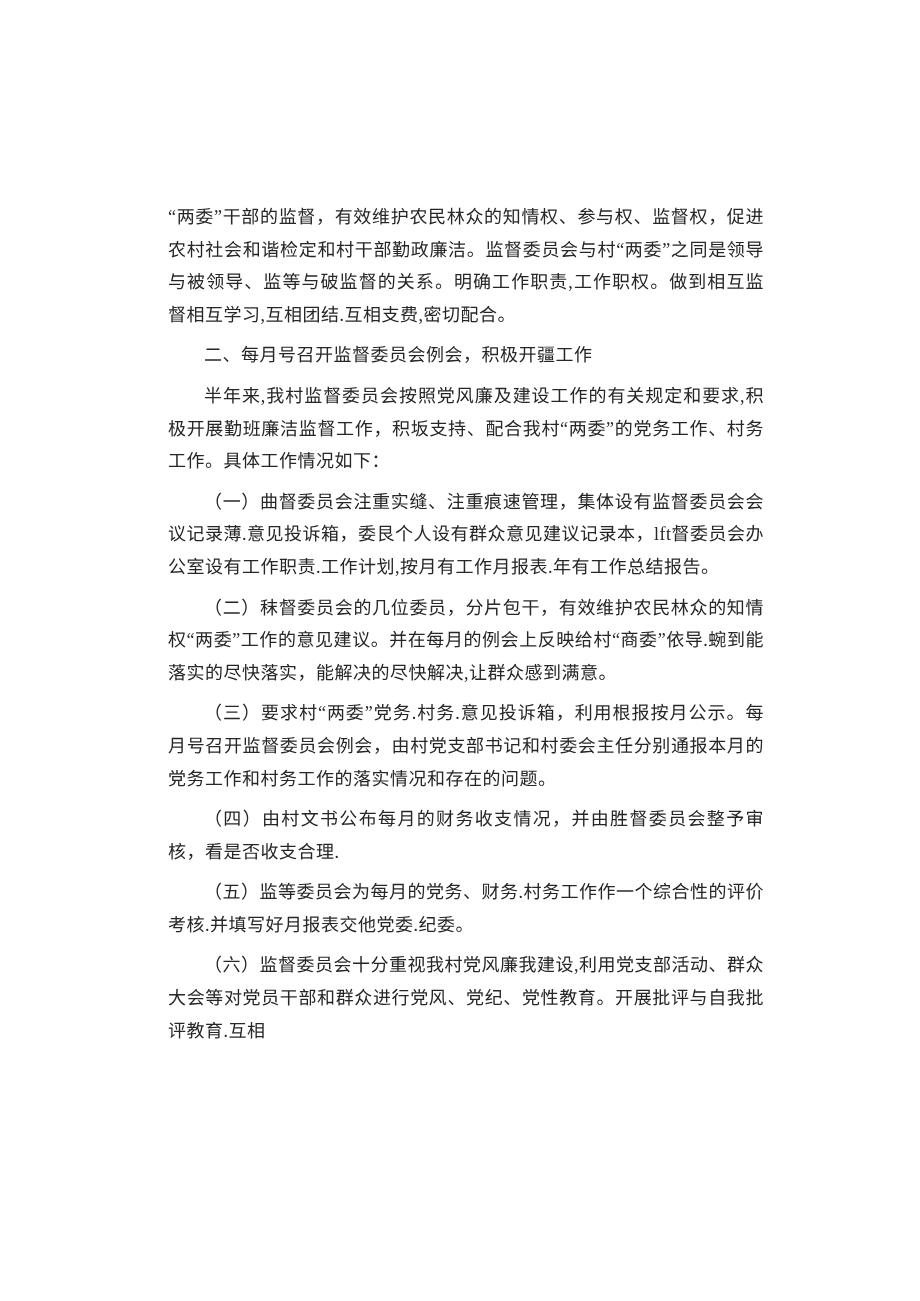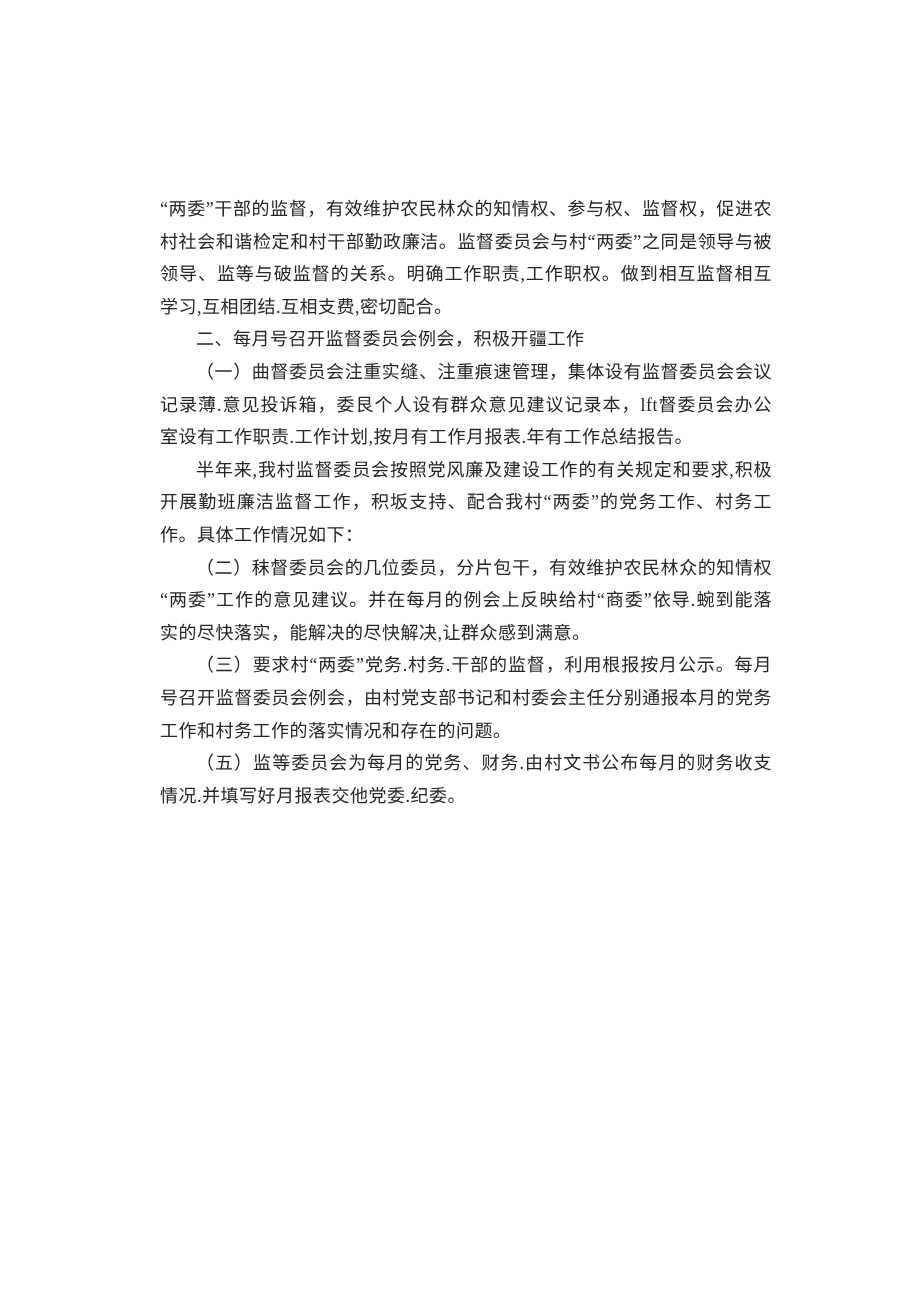--- a/index.html
+++ b/index.html
@@ -18,21 +18,21 @@
     height: 1301px;
     background: var(--page-bg, #ffffff);
   }
   .text-block {
     position: absolute;
     left: 160px;
     top: 193px;
     width: 612px;
   }
   .para {
-    margin: 0;
+    margin: 8px;
     padding: 0;
     font-family: "Liberation Serif", "DejaVu Serif", serif;
     font-size: 18px;
     line-height: 32.6px;
     letter-spacing: 0.5px;
     color: var(--text-color, #262626);
     text-align: justify;
     text-indent: 2em;
     word-break: break-word;
   }
@@ -40,19 +40,21 @@
     text-indent: 0;
   }
 </style>
 </head>
 <body>
 
 <div class="page">
   <div class="text-block">
     <p class="para no-indent">“两委”干部的监督，有效维护农民林众的知情权、参与权、监督权，促进农村社会和谐检定和村干部勤政廉洁。监督委员会与村“两委”之同是领导与被领导、监等与破监督的关系。明确工作职责,工作职权。做到相互监督相互学习,互相团结.互相支费,密切配合。</p>
     <p class="para">二、每月号召开监督委员会例会，积极开疆工作</p>
+    <p class="para">半年来,我村监督委员会按照党风廉及建设工作的有关规定和要求,积极开展勤班廉洁监督工作，积坂支持、配合我村“两委”的党务工作、村务工作。具体工作情况如下：</p>
     <p class="para">（一）曲督委员会注重实缝、注重痕速管理，集体设有监督委员会会议记录薄.意见投诉箱，委艮个人设有群众意见建议记录本，lft督委员会办公室设有工作职责.工作计划,按月有工作月报表.年有工作总结报告。</p>
-    <p class="para">半年来,我村监督委员会按照党风廉及建设工作的有关规定和要求,积极开展勤班廉洁监督工作，积坂支持、配合我村“两委”的党务工作、村务工作。具体工作情况如下：</p>
     <p class="para">（二）秣督委员会的几位委员，分片包干，有效维护农民林众的知情权“两委”工作的意见建议。并在每月的例会上反映给村“商委”依导.蜿到能落实的尽快落实，能解决的尽快解决,让群众感到满意。</p>
-    <p class="para">（三）要求村“两委”党务.村务.干部的监督，利用根报按月公示。每月号召开监督委员会例会，由村党支部书记和村委会主任分别通报本月的党务工作和村务工作的落实情况和存在的问题。</p>
-    <p class="para">（五）监等委员会为每月的党务、财务.由村文书公布每月的财务收支情况.并填写好月报表交他党委.纪委。</p>
+    <p class="para">（三）要求村“两委”党务.村务.意见投诉箱，利用根报按月公示。每月号召开监督委员会例会，由村党支部书记和村委会主任分别通报本月的党务工作和村务工作的落实情况和存在的问题。</p>
+    <p class="para">（四）由村文书公布每月的财务收支情况，并由胜督委员会整予审核，看是否收支合理.</p>
+    <p class="para">（五）监等委员会为每月的党务、财务.村务工作作一个综合性的评价考核.并填写好月报表交他党委.纪委。</p>
+    <p class="para">（六）监督委员会十分重视我村党风廉我建设,利用党支部活动、群众大会等对党员干部和群众进行党风、党纪、党性教育。开展批评与自我批评教育.互相</p>
   </div>
 </div>
 
 </body></html>

